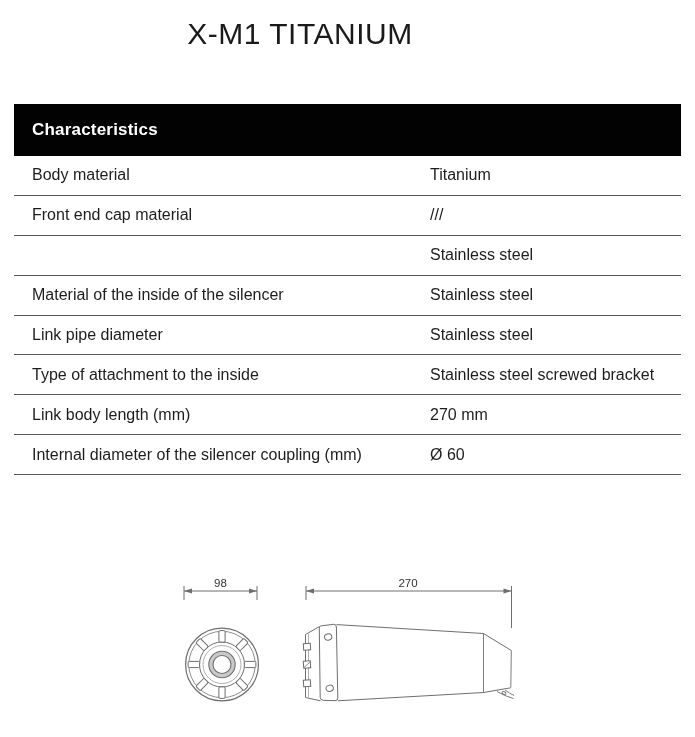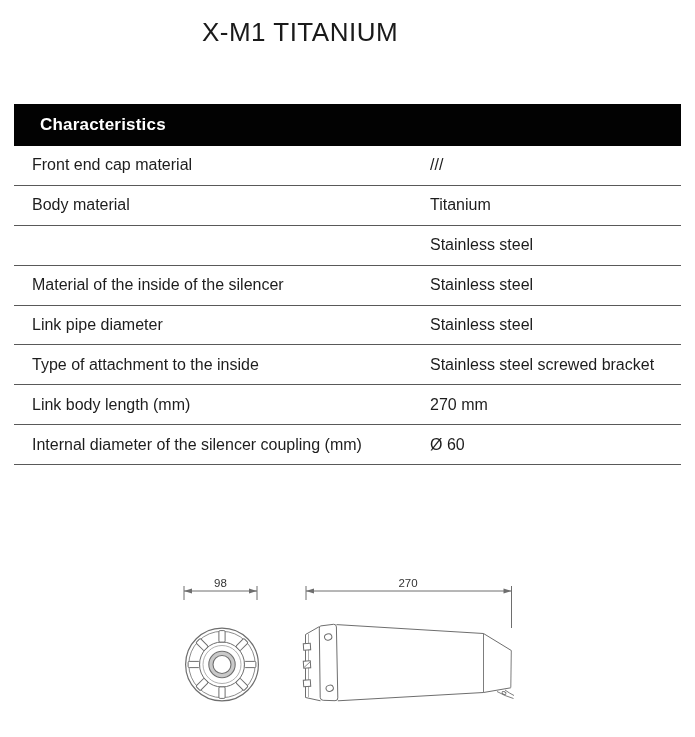--- a/index.html
+++ b/index.html
@@ -4,31 +4,31 @@
 <style>
   html,body{margin:0;padding:0;}
   body{
     width:695px;height:737px;position:relative;overflow:hidden;
     background:#ffffff;
     font-family:"Liberation Sans", sans-serif;
     -webkit-font-smoothing:antialiased;
   }
   .page-title{
     position:absolute;top:17px;left:0;width:600px;
-    text-align:center;font-size:26px;font-weight:400;color:#1a1a1a;
+    text-align:center;font-size:30px;font-weight:400;color:#1a1a1a;
     letter-spacing:0.5px;
   }
   .spec-table{
     position:absolute;left:14px;top:104px;width:667px;
   }
   .table-header{
-    height:42px;background:#020202;color:#ffffff;
+    height:52px;background:#020202;color:#ffffff;
     display:flex;align-items:center;
     font-size:17px;font-weight:700;
-    padding-left:26px;box-sizing:border-box;
+    padding-left:18px;box-sizing:border-box;
     letter-spacing:0.2px;
   }
   .row{
     position:relative;height:39.9px;box-sizing:border-box;
     border-bottom:1px solid #595959;
     display:flex;align-items:center;
     font-size:16px;color:#1d1d1d;
   }
   .row-label{
     padding-left:18px;white-space:nowrap;
@@ -49,26 +49,26 @@
 <body>
 
 <div class="page-title">X-M1 TITANIUM</div>
 
 <div class="spec-table">
   <div class="table-header">
     <span>Characteristics</span>
   </div>
 
   <div class="row">
+    <span class="row-label">Body material</span>
+    <span class="row-value">Titanium</span>
+  </div>
+  <div class="row">
     <span class="row-label">Front end cap material</span>
     <span class="row-value">///</span>
-  </div>
-  <div class="row">
-    <span class="row-label">Body material</span>
-    <span class="row-value">Titanium</span>
   </div>
   <div class="row">
     <span class="row-value">Stainless steel</span>
   </div>
   <div class="row">
     <span class="row-label">Material of the inside of the silencer</span>
     <span class="row-value">Stainless steel</span>
   </div>
   <div class="row">
     <span class="row-label">Link pipe diameter</span>

